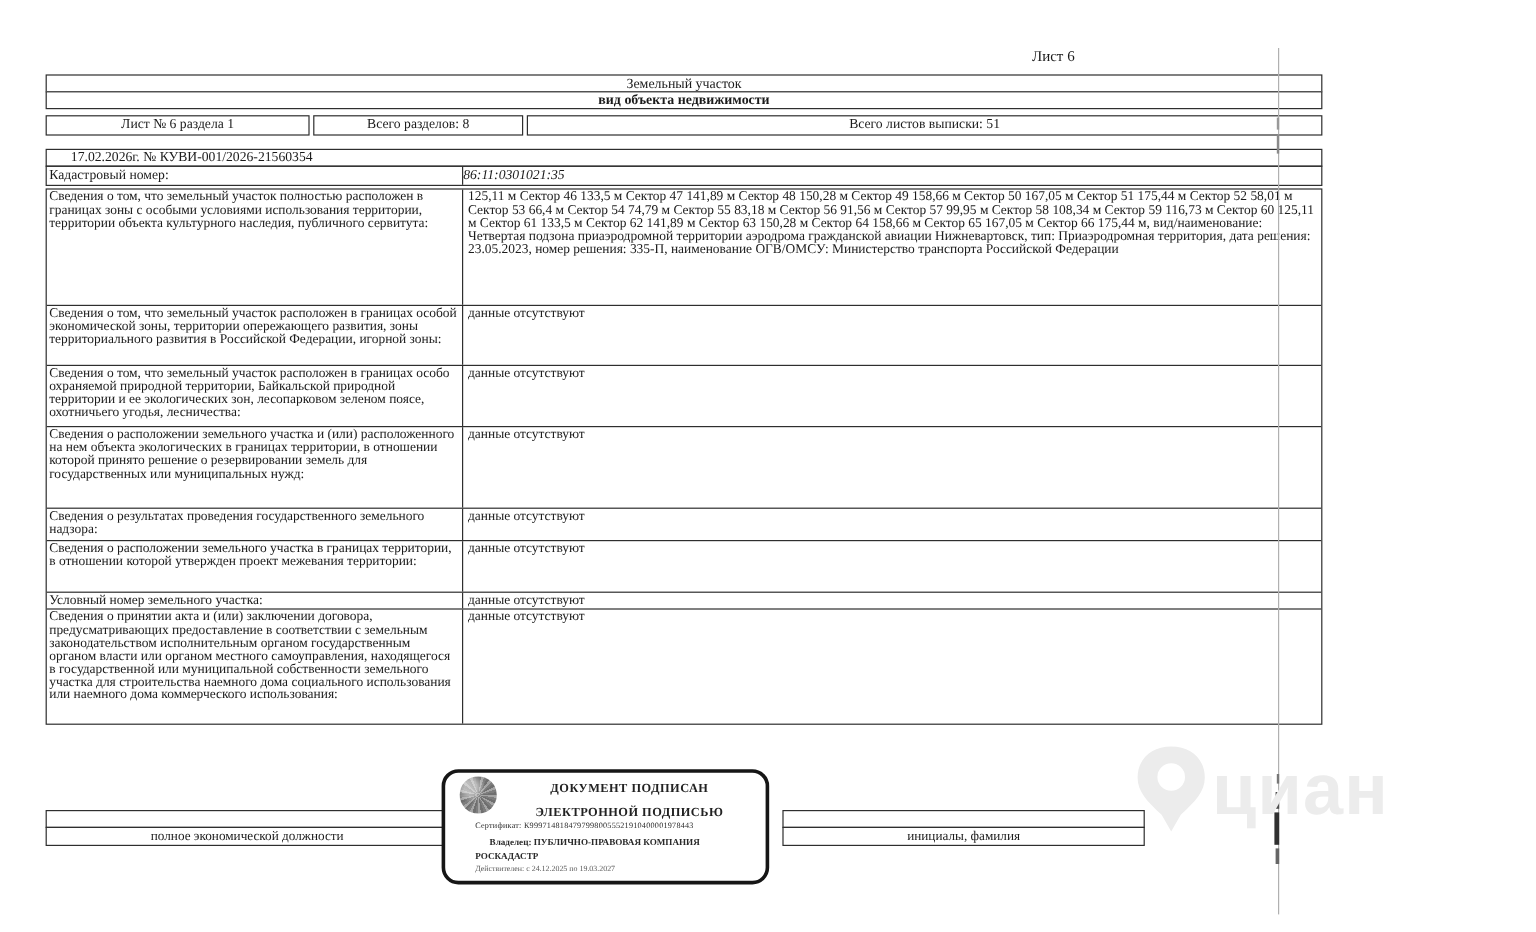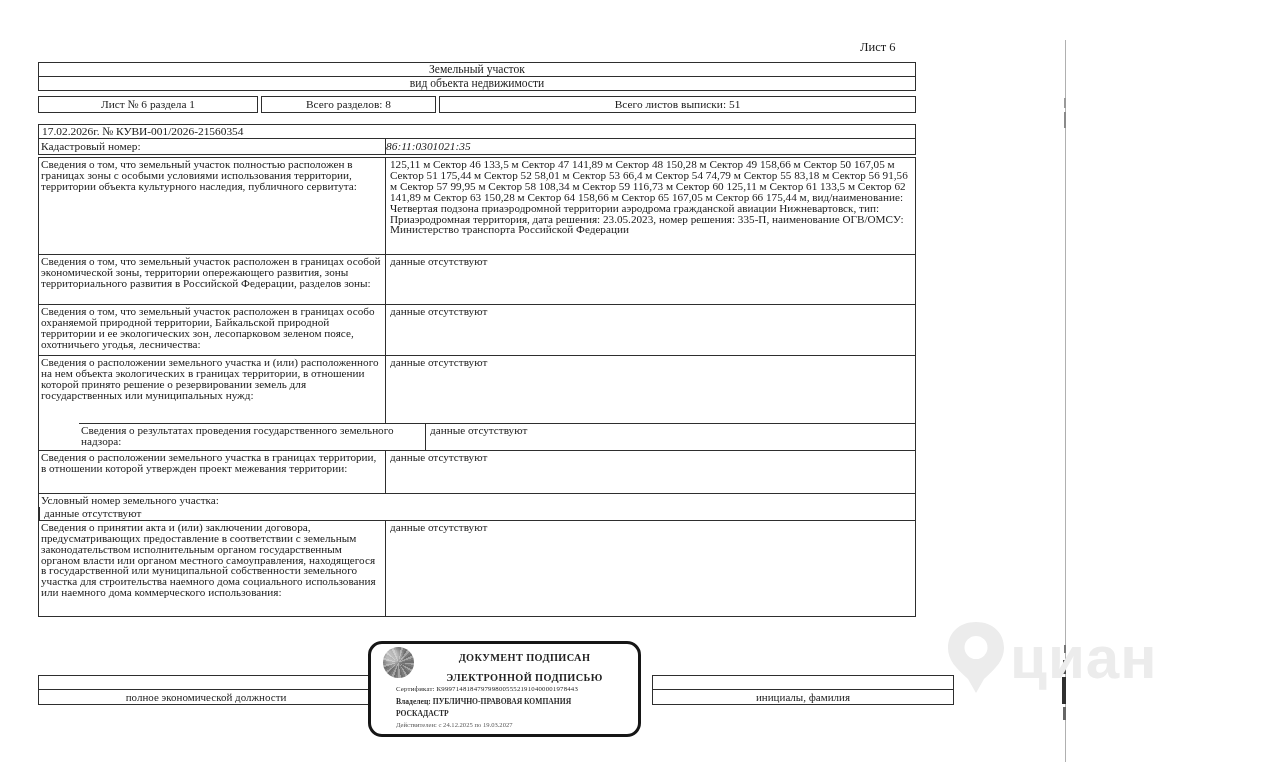--- a/index.html
+++ b/index.html
@@ -2,59 +2,59 @@
 <html lang="ru"><head>
 <meta charset="utf-8">
 <style>
   * { margin:0; padding:0; box-sizing:border-box; }
   html,body { width:1280px; height:777px; background:#ffffff; }
   body { font-family:"Liberation Serif","DejaVu Serif",serif; color:#1b1b1b; position:relative; overflow:hidden; }
   .page { position:absolute; inset:0; background:#ffffff; }
 
   .sheet-label { position:absolute; left:860px; top:40px; font-size:12.5px; }
 
-  .doc { position:absolute; left:38px; top:62px; width:878px; }
+  .doc { position:absolute; left:38px; top:62px; width:1064px; }
   .hbox { border:1px solid #2e2e2e; height:15px; line-height:13px; text-align:center; font-size:11.6px; background:#fff; }
-  .hbox + .hbox { margin-top:-1px; }
+  .hbox + .hbox { margin-top:-1px;font-weight:bold; }
   .cells-row { display:flex; gap:3px; margin-top:5px; }
   .cells-row .cell { border:1px solid #2e2e2e; height:17px; line-height:15px; text-align:center; font-size:11.4px; }
   .c1 { width:220px; } .c2 { width:269px; } .c3 { width:175px; } .c4 { flex:1; }
-  .date-row { margin-top:11px; border:1px solid #2e2e2e; height:15px; line-height:13px; font-size:11.4px; padding-left:3px; }
+  .date-row { margin-top:11px; border:1px solid #2e2e2e; height:15px; line-height:13px; font-size:11.4px; padding-left:20px; }
   .cad-row { margin-top:-1px; border:1px solid #2e2e2e; height:17px; display:flex; font-size:11.4px; line-height:15px; }
   .cad-row .lab { width:346px; padding-left:2px; }
   .cad-row .val { flex:1; border-left:1px solid #2e2e2e; padding-left:0;font-style:italic; }
 
   .main-table { margin-top:2px; border:1px solid #2e2e2e; }
   .t-row { display:flex; }
   .t-row + .t-row { border-top:1px solid #2e2e2e; }
   .t-label { width:346px; padding:1px 4px 1px 2px; font-size:11.2px; line-height:10.9px; }
   .t-value { flex:1; border-left:1px solid #2e2e2e; padding:1px 2px 1px 4px; font-size:11.2px; line-height:10.9px; }
   .rh1 { min-height:96px; } .rh2 { min-height:50px; } .rh3 { min-height:51px; }
-  .rh4 { min-height:68px; } .rh5 { min-height:27px;margin-left:40px; } .rh6 { min-height:43px; }
-  .rh7 { min-height:14px;flex-direction:column; } .rh8 { min-height:96px; }
+  .rh4 { min-height:68px; } .rh5 { min-height:27px; } .rh6 { min-height:43px; }
+  .rh7 { min-height:14px; } .rh8 { min-height:96px; }
 
   .sig-group { position:absolute; width:333px; }
   .sig-left  { left:38px;  top:675px; width:336px; }
   .sig-right { left:652px; top:675px; width:302px; }
   .sig-box { border:1px solid #2e2e2e; height:15px; }
   .sig-caption { border:1px solid #2e2e2e; height:16px; margin-top:-1px; text-align:center; font-size:11px; line-height:14px; }
 
   .stamp { position:absolute; left:368px; top:641px; width:273px; height:96px; background:#ffffff;
            border:3px solid #161616; border-radius:14px; z-index:5;padding-left:23px; }
   .stamp-emblem { position:absolute; left:12px; top:3px; width:31px; height:31px; border-radius:50%;
             background:
               radial-gradient(circle at 30% 30%, rgba(255,255,255,.55) 0 18%, transparent 40%),
               repeating-conic-gradient(#6d6d6d 0 9deg, #a8a8a8 9deg 18deg, #7d7d7d 18deg 27deg),
               #8a8a8a; filter:contrast(.9); }
   .stamp-title { position:absolute; left:46px; right:6px; text-align:center; font-weight:bold;
             font-size:10.3px; letter-spacing:.4px; color:#222; }
   .st1 { top:8px; } .st2 { top:28px;text-align:center; }
   .stamp-small { position:absolute; left:25px; right:4px; white-space:nowrap; color:#2a2a2a; }
   .st-cert  { top:41px; font-size:6.8px; letter-spacing:.2px; }
-  .st-own   { top:53px; font-size:7.6px; font-weight:bold; }
+  .st-own   { top:53px; font-size:7.6px; font-weight:bold;margin-left:12px; }
   .st-own2  { top:65px; font-size:7.6px; font-weight:bold; }
   .st-valid { top:77px; font-size:6.6px; color:#5a5a5a; filter:blur(.3px); }
 
   .watermark { position:absolute; left:946px; top:620px; display:flex; align-items:center; gap:4px; z-index:1; }
   .wm-text { font-family:"Liberation Sans","DejaVu Sans",sans-serif; font-weight:bold; font-size:60px;
              color:#ececec; letter-spacing:1px; line-height:60px; }
 
   .scan-vline { position:absolute; left:1065px; top:40px; width:1px; height:722px; background:#b0b0b0; }
   .scan-dash { position:absolute; background:#555; }
   .d1 { left:1064px; top:98px;  width:2px; height:10px; background:#999; }
@@ -88,21 +88,21 @@
       <div class="lab">Кадастровый номер:</div>
       <div class="val">86:11:0301021:35</div>
     </div>
 
     <div class="main-table">
       <div class="t-row rh1">
         <div class="t-label">Сведения о том, что земельный участок полностью расположен в границах зоны с особыми условиями использования территории, территории объекта культурного наследия, публичного сервитута:</div>
         <div class="t-value">125,11 м Сектор 46 133,5 м Сектор 47 141,89 м Сектор 48 150,28 м Сектор 49 158,66 м Сектор 50 167,05 м Сектор 51 175,44 м Сектор 52 58,01 м Сектор 53 66,4 м Сектор 54 74,79 м Сектор 55 83,18 м Сектор 56 91,56 м Сектор 57 99,95 м Сектор 58 108,34 м Сектор 59 116,73 м Сектор 60 125,11 м Сектор 61 133,5 м Сектор 62 141,89 м Сектор 63 150,28 м Сектор 64 158,66 м Сектор 65 167,05 м Сектор 66 175,44 м, вид/наименование: Четвертая подзона приаэродромной территории аэродрома гражданской авиации Нижневартовск, тип: Приаэродромная территория, дата решения: 23.05.2023, номер решения: 335-П, наименование ОГВ/ОМСУ: Министерство транспорта Российской Федерации</div>
       </div>
       <div class="t-row rh2">
-        <div class="t-label">Сведения о том, что земельный участок расположен в границах особой экономической зоны, территории опережающего развития, зоны территориального развития в Российской Федерации, разделов зоны:</div>
+        <div class="t-label">Сведения о том, что земельный участок расположен в границах особой экономической зоны, территории опережающего развития, зоны территориального развития в Российской Федерации, игорной зоны:</div>
         <div class="t-value">данные отсутствуют</div>
       </div>
       <div class="t-row rh3">
         <div class="t-label">Сведения о том, что земельный участок расположен в границах особо охраняемой природной территории, Байкальской природной территории и ее экологических зон, лесопарковом зеленом поясе, охотничьего угодья, лесничества:</div>
         <div class="t-value">данные отсутствуют</div>
       </div>
       <div class="t-row rh4">
         <div class="t-label">Сведения о расположении земельного участка и (или) расположенного на нем объекта экологических в границах территории, в отношении которой принято решение о резервировании земель для государственных или муниципальных нужд:</div>
         <div class="t-value">данные отсутствуют</div>
       </div>

